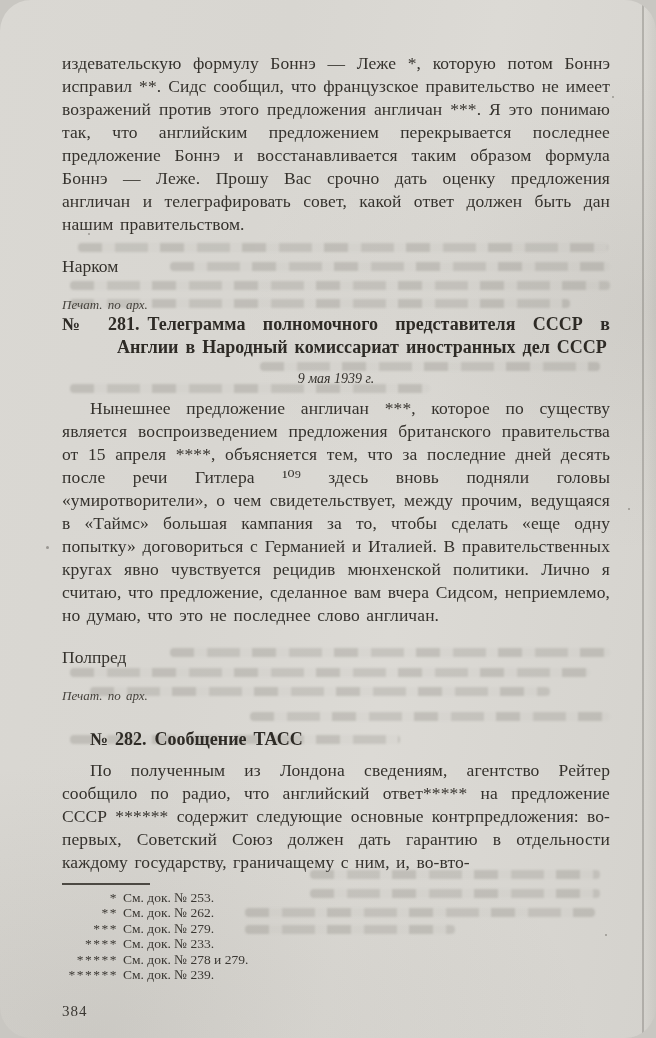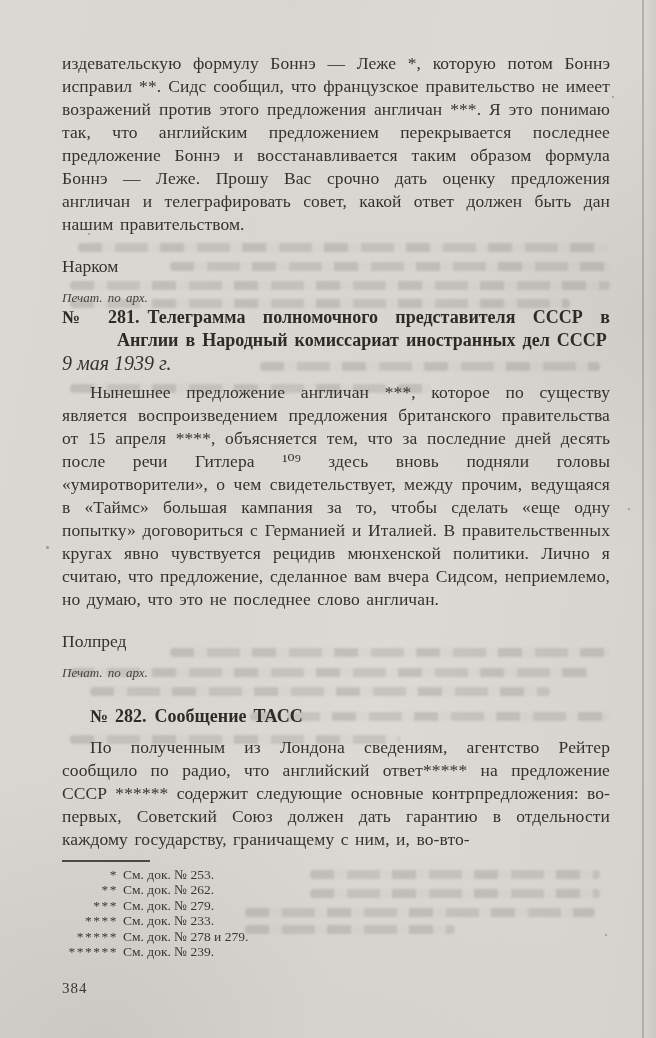--- a/index.html
+++ b/index.html
@@ -4,20 +4,21 @@
 <style>
   html,body { margin:0; padding:0; background:#c9c7c2; }
   .page {
     position:relative; width:656px; height:1038px; overflow:hidden;
     background:
       radial-gradient(ellipse 900px 500px at 15% 100%, rgba(125,122,114,.14), rgba(0,0,0,0) 55%),
       radial-gradient(ellipse 700px 400px at 100% 30%, rgba(130,127,120,.10), rgba(0,0,0,0) 60%),
       linear-gradient(100deg, #dad8d3 0%, #d8d6d1 35%, #dcdad5 60%, #d4d2cd 100%);
     font-family:"Liberation Serif","DejaVu Serif",serif;
     color:#35322d;
+    border-radius:31px;
   }
   .page-edge {
     position:absolute; top:0; bottom:0; left:642px; width:2px;
     background:rgba(110,107,100,.35); filter:blur(.6px);
   }
   .page-edge-zone {
     position:absolute; top:0; bottom:0; right:0; width:11px;
     background:linear-gradient(90deg, rgba(0,0,0,0), rgba(120,117,110,.10));
   }
   .content {
@@ -27,33 +28,33 @@
     font-size:17.5px; line-height:23px; text-align:justify;
     word-spacing:2px; letter-spacing:.1px; margin:0;
   }
   .indent { text-indent:28px; }
   .signature {
     font-size:17.5px; line-height:24px; 
     padding-right:58px; margin-top:18px;
   }
   .source-note {
     font-style:italic; font-size:13px; line-height:16px;
-    color:#45423c; margin-top:12px; word-spacing:2px;
+    color:#45423c; margin-top:19px; word-spacing:2px;
   }
   .doc-heading {
     font-weight:bold; font-size:18px; line-height:22.5px;
     padding-left:55px; text-indent:-55px; text-align:justify;
     word-spacing:2.5px; color:#2e2b26; margin:0;
   }
   .doc-heading .doc-number { margin-right:8px; }
   .h281 { }
   .h282 { margin-top:24px;margin-left:28px; }
   .doc-date {
-    font-style:italic; font-size:20px; line-height:20px;
-    text-align:left; margin-top:2px;
+    font-style:italic; font-size:14px; line-height:20px;
+    text-align:center; margin-top:11px;
   }
   .doc-body { margin-top:8px; }
   .fn-sep {
     width:88px; height:0; border-top:2px solid #4c4943; margin-top:9px;
   }
   .footnotes { margin-top:5px; }
   .fn-row { display:flex; font-size:13.5px; line-height:15.5px; color:#3a3732; }
   .fn-marker { width:56px; text-align:right; margin-right:5px; flex:none; letter-spacing:1.5px; }
   .page-number {
     text-align:left; font-size:15px; letter-spacing:1px; margin-top:20px; color:#3a3732;

